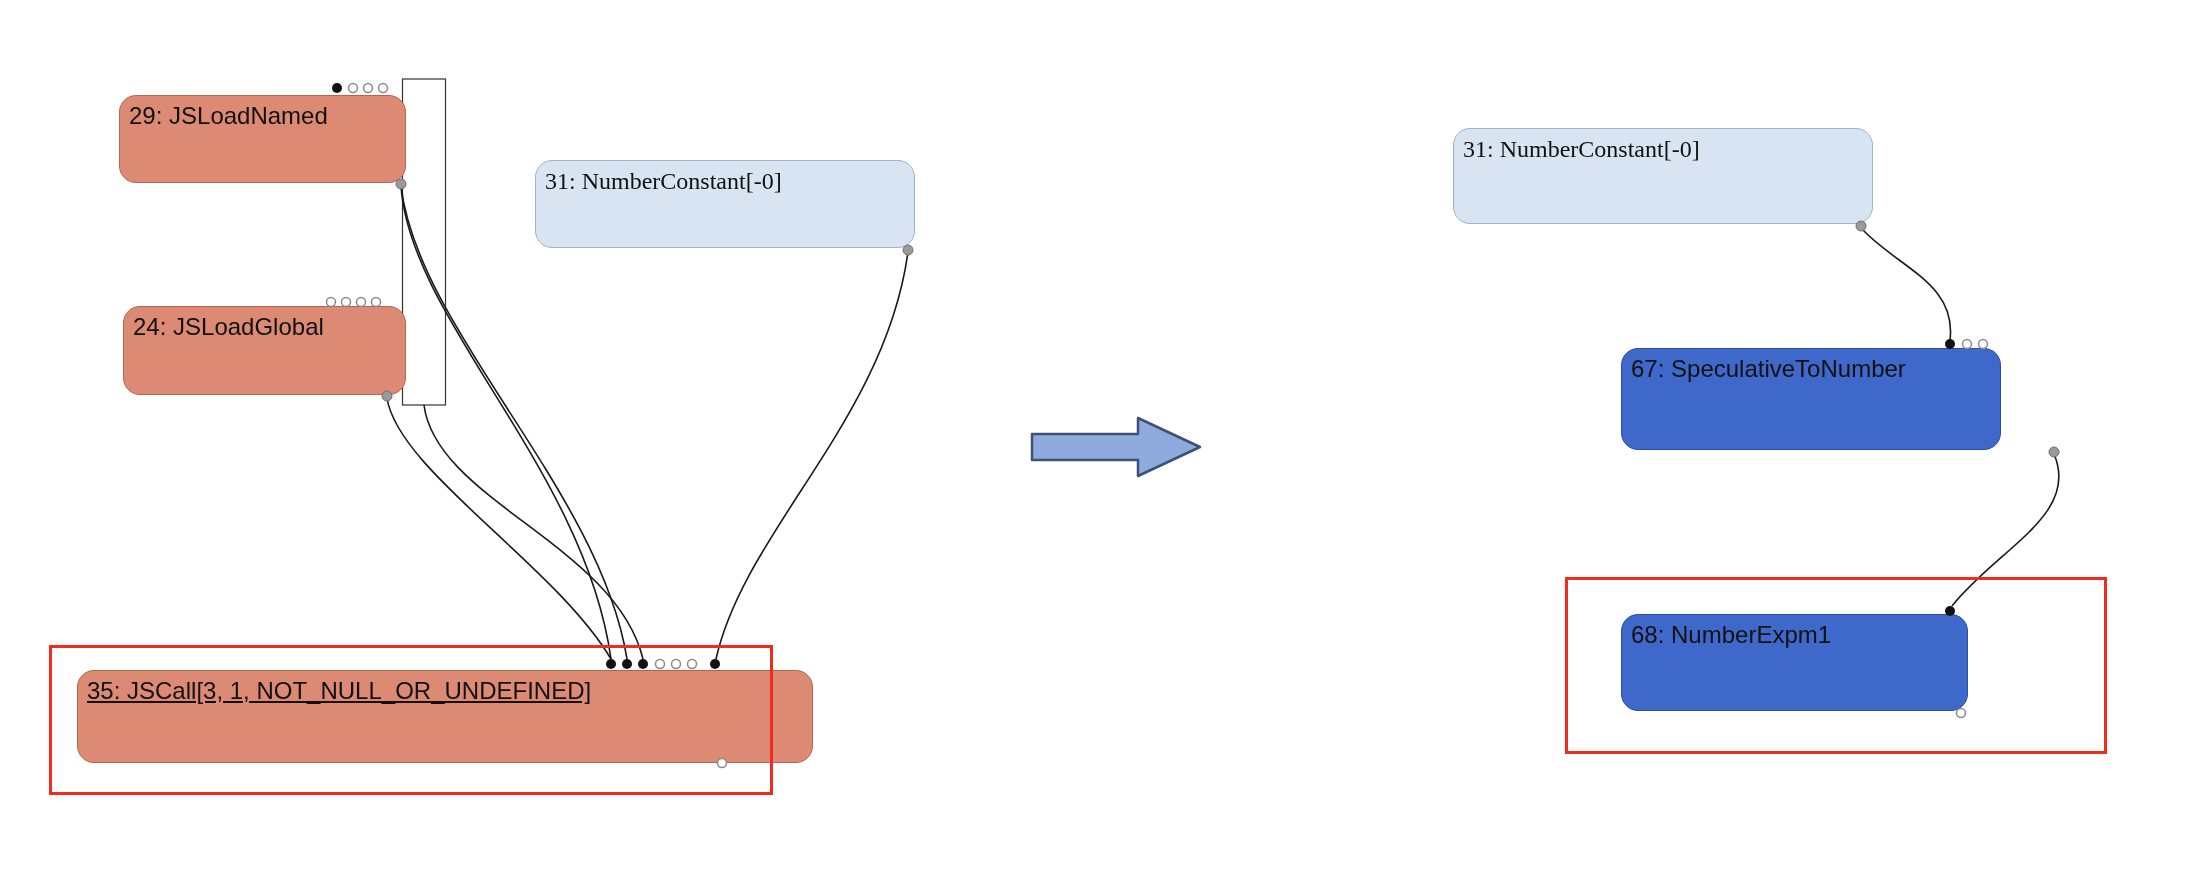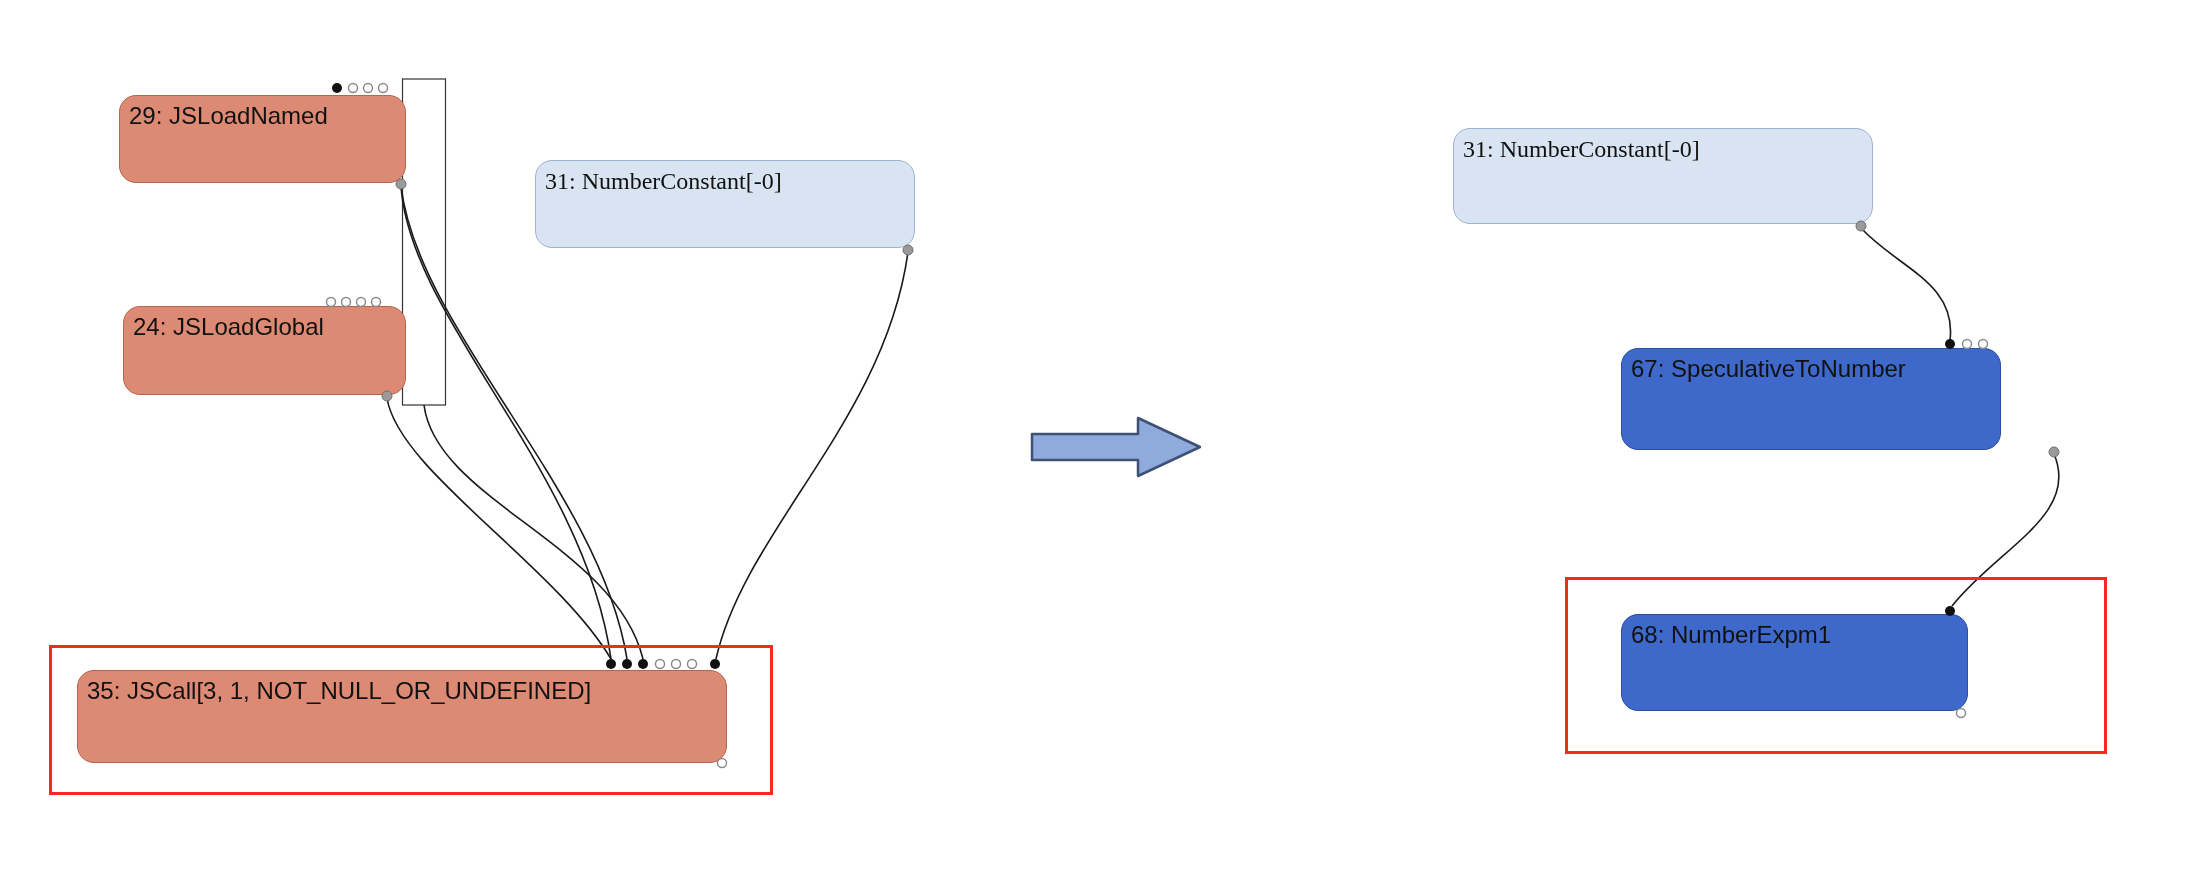--- a/index.html
+++ b/index.html
@@ -105,21 +105,21 @@
       </div>
 
       <div class="node node-constant" style="left:535px; top:160px; width:380px; height:88px;">
         <span>31: NumberConstant[-0]</span>
       </div>
 
       <div class="node node-js" style="left:123px; top:306px; width:283px; height:89px;">
         <span>24: JSLoadGlobal</span>
       </div>
 
-      <div class="node node-js" style="left:77px; top:670px; width:650px; height:93px;">
+      <div class="node node-js" style="left:77px; top:670px; width:736px; height:93px;text-decoration:underline;">
         <span>35: JSCall[3, 1, NOT_NULL_OR_UNDEFINED]</span>
       </div>
     </div>
 
     <div>
       <div class="node node-constant" style="left:1453px; top:128px; width:420px; height:96px;">
         <span>31: NumberConstant[-0]</span>
       </div>
 
       <div class="node node-simplified" style="left:1621px; top:348px; width:380px; height:102px;">

